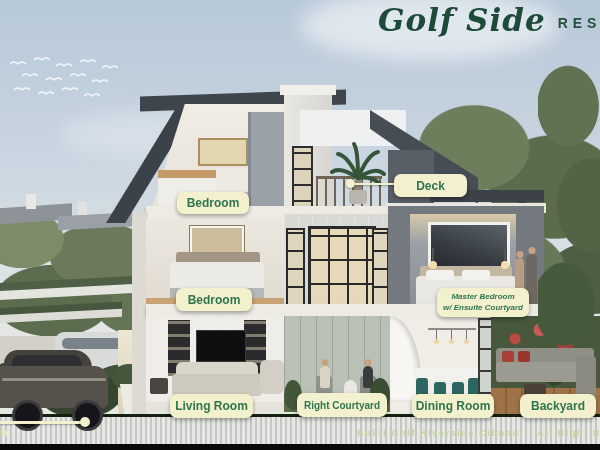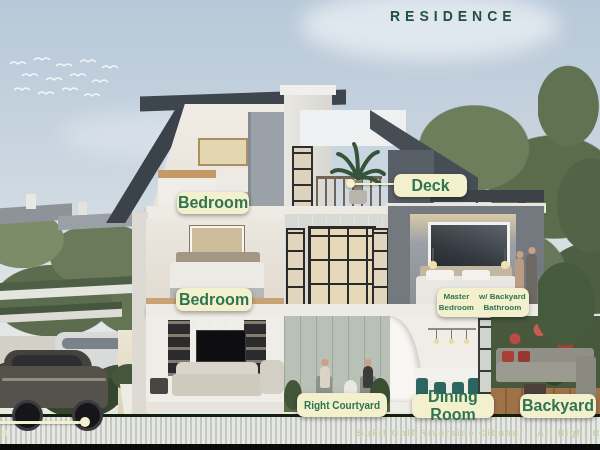--- a/index.html
+++ b/index.html
@@ -188,27 +188,27 @@
   
   .car-body{left:-6px;top:366px;width:114px;height:42px;background:#55524c;border-radius:10px 14px 6px 6px;}
   .car-roof{left:4px;top:350px;width:88px;height:26px;background:#45423d;border-radius:14px 18px 0 0;}
   .car-glass{left:12px;top:355px;width:70px;height:16px;background:#2c2e31;border-radius:8px 10px 0 0;}
   .car-glint{left:2px;top:378px;width:104px;height:3px;background:rgba(220,215,200,.45);border-radius:2px;}
   .wheel{width:25px;height:25px;border-radius:50%;background:#16161a;border:3px solid #3a3a3e;}
   .wheel1{left:12px;top:400px;} .wheel2{left:72px;top:400px;}
 
   
   .pill{position:absolute;display:flex;align-items:center;justify-content:center;text-align:center;
-    background:#f3f0cd;color:#2f7551;font-weight:bold;font-size:16px;border-radius:7px;
+    background:#f3f0cd;color:#2f7551;font-weight:bold;font-size:12px;border-radius:7px;
     box-shadow:0 2px 4px rgba(0,0,0,.35);cursor:pointer;}
   .l-deck{left:394px;top:174px;width:73px;height:23px;}
   .l-bed1{left:177px;top:192px;width:72px;height:22px;}
   .l-bed2{left:176px;top:288px;width:76px;height:23px;}
   .l-void{left:303px;top:288px;width:62px;height:23px;}
-  .l-master{left:437px;top:288px;width:92px;height:29px;font-size:8px;line-height:1.3;flex-direction:row;}
+  .l-master{left:437px;top:288px;width:92px;height:29px;font-size:8px;line-height:1.3;flex-direction:column;font-style:italic;}
   .l-living{left:170px;top:394px;width:83px;height:24px;}
   .l-court{left:297px;top:393px;width:90px;height:24px;font-size:10px;}
   .l-dining{left:412px;top:394px;width:82px;height:24px;}
   .l-back{left:520px;top:394px;width:76px;height:24px;}
   .leader{background:#f3f0cd;box-shadow:0 1px 2px rgba(0,0,0,.3);}
   .ld-deck{left:352px;top:183px;width:43px;height:2px;}
   .dot{border-radius:50%;background:#f3f0cd;box-shadow:0 1px 2px rgba(0,0,0,.35);}
   .dot-deck{left:346px;top:179px;width:9px;height:9px;}
   .ld-left{left:0;top:421px;width:85px;height:3px;}
   .dot-left{left:80px;top:417px;width:10px;height:10px;}
@@ -380,32 +380,36 @@
     <span>Deck</span>
   </div>
   <div class="pill l-bed1">
     <span>Bedroom</span>
   </div>
   <div class="pill l-bed2">
     <span>Bedroom</span>
   </div>
   <div class="pill l-master">
     <span>Master Bedroom</span>
-    <span>w/ Backyard Bathroom</span>
+    <span>w/ Ensuite Courtyard</span>
+  </div>
+  <div class="pill l-living">
+    <span>Living Room</span>
   </div>
   <div class="pill l-court">
     <span>Right Courtyard</span>
   </div>
   <div class="pill l-back">
     <span>Backyard</span>
   </div>
   <div class="pill l-dining">
     <span>Dining Room</span>
   </div>
 
   <div class="abs credit">Bukit Golf Riverside Cibubur - All Right Reserved</div>
   <div class="abs black-bar"></div>
 
   <div class="abs brand">
+    <span class="brand-script">Golf Side</span>
     <span class="brand-caps">RESIDENCE</span>
   </div>
 
 </div>
 
 </body></html>

